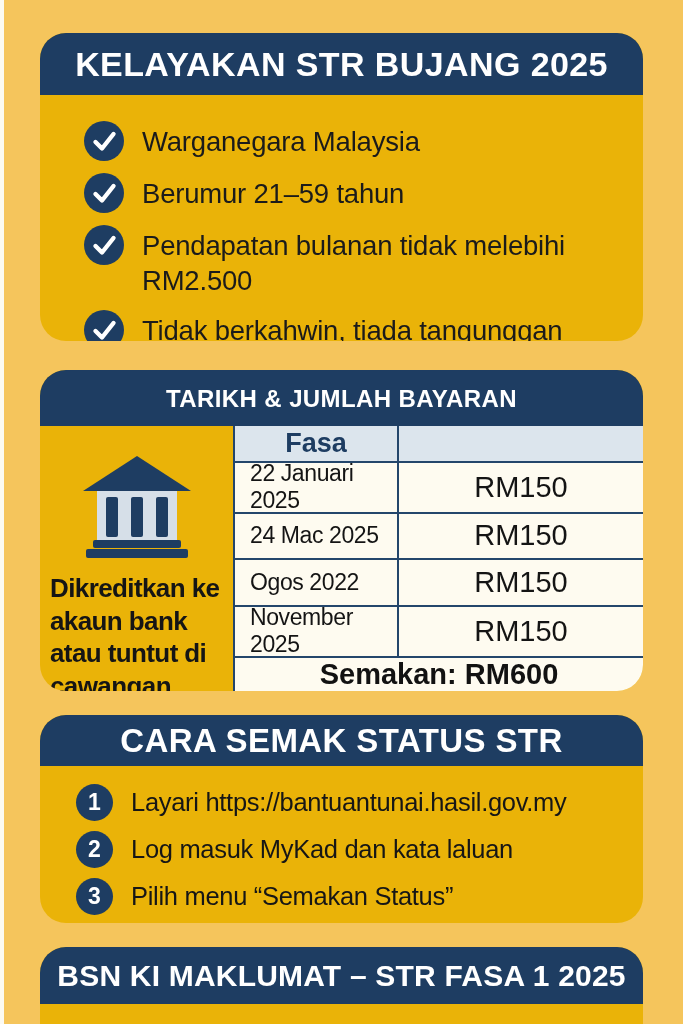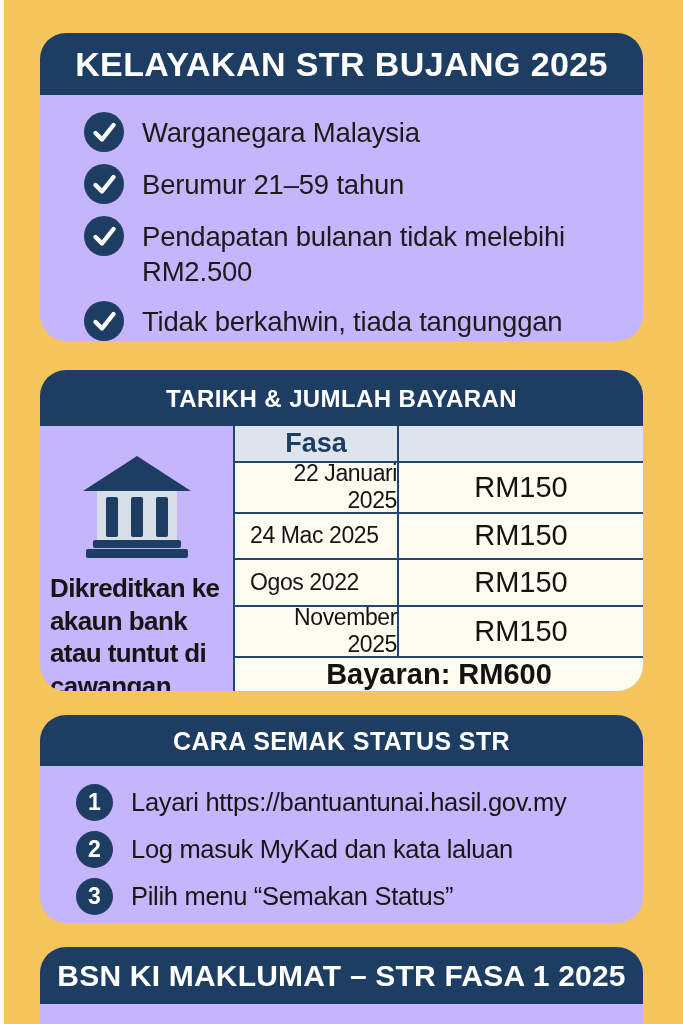--- a/index.html
+++ b/index.html
@@ -9,31 +9,31 @@
     background:#F5C55C;
     overflow:hidden;
     position:relative;
   }
   .left-strip {
     position:absolute; left:0; top:0; width:4px; height:1024px;
     background:#FCFAF2; z-index:5;
   }
   .card {
     position:absolute; left:40px; width:603px;
-    background:#c4b5fd; border-radius:26px; overflow:hidden;
+    background:#eab308; border-radius:26px; overflow:hidden;
   }
   .card-head {
     background:#1E3D62; color:#FFFFFF; font-weight:bold;
     text-align:center; letter-spacing:.4px; width:100%;
   }
 
   
   .card-eligibility { top:33px; height:308px; }
   .card-eligibility .card-head { height:62px; line-height:63px; font-size:34px; }
-  .check-list { padding:17px 28px 0 44px; }
+  .check-list { padding:26px 28px 0 44px; }
   .check-item { display:flex; align-items:flex-start; gap:18px; margin-bottom:12px; }
   .check-badge { flex:0 0 auto; width:40px; height:40px; }
   .check-badge svg { display:block; }
   .check-text {
     font-size:27.5px; line-height:35px; color:#1B1B1B;
     font-weight:500; padding-top:3px; letter-spacing:-0.2px;
   }
 
   
   .card-payment { top:370px; height:321px; }
@@ -45,35 +45,35 @@
   }
   .bank-icon { margin-top:28px; }
   .credit-note {
     margin-top:10px; width:173px; text-align:left;
     font-size:26px; line-height:32.5px; color:#151515;
     font-weight:700; letter-spacing:-0.6px;
   }
   .pay-table { flex:1; display:flex; flex-direction:column; border-left:2.5px solid #24466B; }
   .trow { display:flex; border-bottom:2px solid #24466B; background:#FEFBF0; }
   .trow.thead { height:40px; background:#DCE5ED; }
-  .tc { display:flex; align-items:center;text-align:right; }
+  .tc { display:flex; align-items:center; }
   .tc.c1 { width:164px; border-right:2px solid #24466B; }
   .tc.c2 { flex:1; justify-content:center; }
   .thead .tc { justify-content:center; color:#1E3D62; font-weight:bold; font-size:27px; }
   .trow.data { height:51px; }
   .trow.data .c1 { padding-left:15px; font-size:23px; color:#141414; font-weight:500; letter-spacing:-0.4px; }
   .trow.data .c2 { font-size:29px; color:#141414; font-weight:500; }
   .trow.total {
     flex:1; border-bottom:none; justify-content:center; align-items:center;
     font-size:29px; font-weight:600; color:#121212;
   }
 
   
   .card-status { top:715px; height:208px; }
-  .card-status .card-head { height:51px; line-height:52px; font-size:25px; }
+  .card-status .card-head { height:51px; line-height:52px; font-size:33px; }
   .steps { padding:18px 20px 0 36px; }
   .step { display:flex; align-items:center; gap:18px; margin-bottom:10px; }
   .step-num {
     flex:0 0 auto; width:37px; height:37px; border-radius:50%;
     background:#1E3D62; color:#FFF; font-weight:bold; font-size:23px;
     display:flex; align-items:center; justify-content:center;
   }
   .step-text {
     font-size:25.5px; color:#161616; font-weight:500;
     white-space:nowrap; letter-spacing:-0.3px;
@@ -166,21 +166,21 @@
       </div>
       <div class="trow data">
         <div class="tc c1">Ogos 2022</div>
         <div class="tc c2">RM150</div>
       </div>
       <div class="trow data">
         <div class="tc c1">November 2025</div>
         <div class="tc c2">RM150</div>
       </div>
       <div class="trow total">
-        <span>Bayaran: RM600</span>
+        <span>Semakan: RM600</span>
       </div>
     </div>
   </div>
 </section>
 
 <section class="card card-status">
   <header class="card-head">
     <span>CARA SEMAK STATUS STR</span>
   </header>
   <div class="steps">

